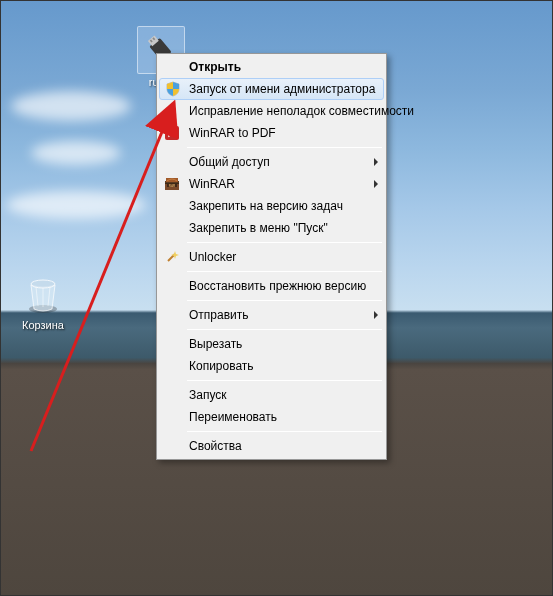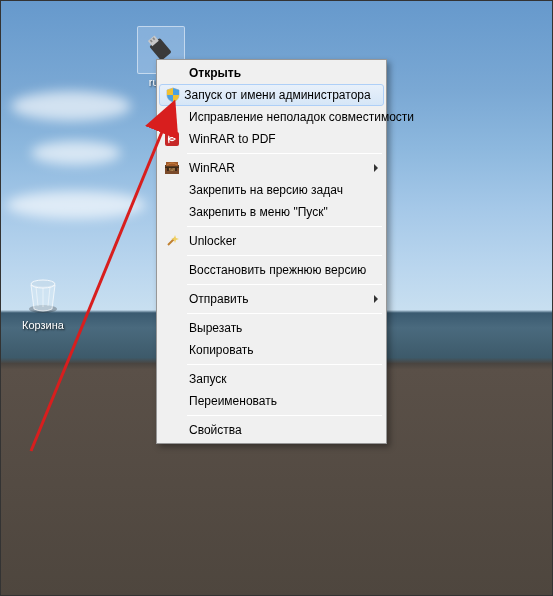--- a/index.html
+++ b/index.html
@@ -51,21 +51,21 @@
   background: rgba(180,210,240,.35);
   border: 1px solid rgba(255,255,255,.5);
   border-radius: 2px;
   padding: 6px;
 }
 .icon-trash { left: 12px; top: 268px; }
 
 .context-menu {
   position: absolute;
   left: 155px;
-  top: 58px;
+  top: 52px;
   width: 231px;
   background: #f0f0f0;
   border: 1px solid #979797;
   box-shadow: 3px 3px 6px rgba(0,0,0,.35);
   padding: 2px;
 }
 .cm-iconcol {
   position: absolute;
   left: 2px; top: 2px; bottom: 2px;
   width: 26px;
@@ -81,21 +81,20 @@
   cursor: default;
   white-space: nowrap;
 }
 .cm-item:hover, .cm-item.hovered {
   background: linear-gradient(to bottom, #e8f0fa, #d6e6f7);
   border: 1px solid #aecff7;
   border-radius: 3px;
   padding-left: 29px;
   padding-right: 17px;
   height: 22px;
-  justify-content: center;
 }
 .cm-item.bold { font-weight: bold; }
 .cm-item .cm-icon {
   position: absolute;
   left: 5px;
   width: 16px; height: 16px;
 }
 .cm-sep {
   height: 1px;
   margin: 3px 2px 3px 28px;
@@ -194,20 +193,24 @@
         <svg width="16" height="16" viewBox="0 0 16 16">
           <rect x="1" y="1" width="14" height="14" rx="2" fill="#c62828"></rect>
           <path d="M5 4 Q4 8 5 12 M5 8 Q8 5 11 8 Q8 11 5 8" stroke="#fff" stroke-width="1.2" fill="none"></path>
         </svg>
       </span>
       <span>WinRAR to PDF</span>
     </div>
 
     <div class="cm-sep"></div>
 
+    <div class="cm-item">
+      <span>Общий доступ</span>
+      <span class="cm-arrow"></span>
+    </div>
 
     <div class="cm-item">
       <span class="cm-icon">
         <svg width="16" height="16" viewBox="0 0 16 16">
           <rect x="1" y="5" width="14" height="9" fill="#7a4a2a"></rect>
           <rect x="1" y="5" width="14" height="2" fill="#5a3a20"></rect>
           <rect x="2" y="2" width="12" height="4" fill="#a05a2a"></rect>
           <rect x="1" y="7" width="14" height="1" fill="#3c2a18"></rect>
           <path d="M3 5 Q8 1 13 5" stroke="#c88040" stroke-width="1" fill="none"></path>
           <rect x="3" y="8" width="10" height="3" fill="#402818"></rect>

